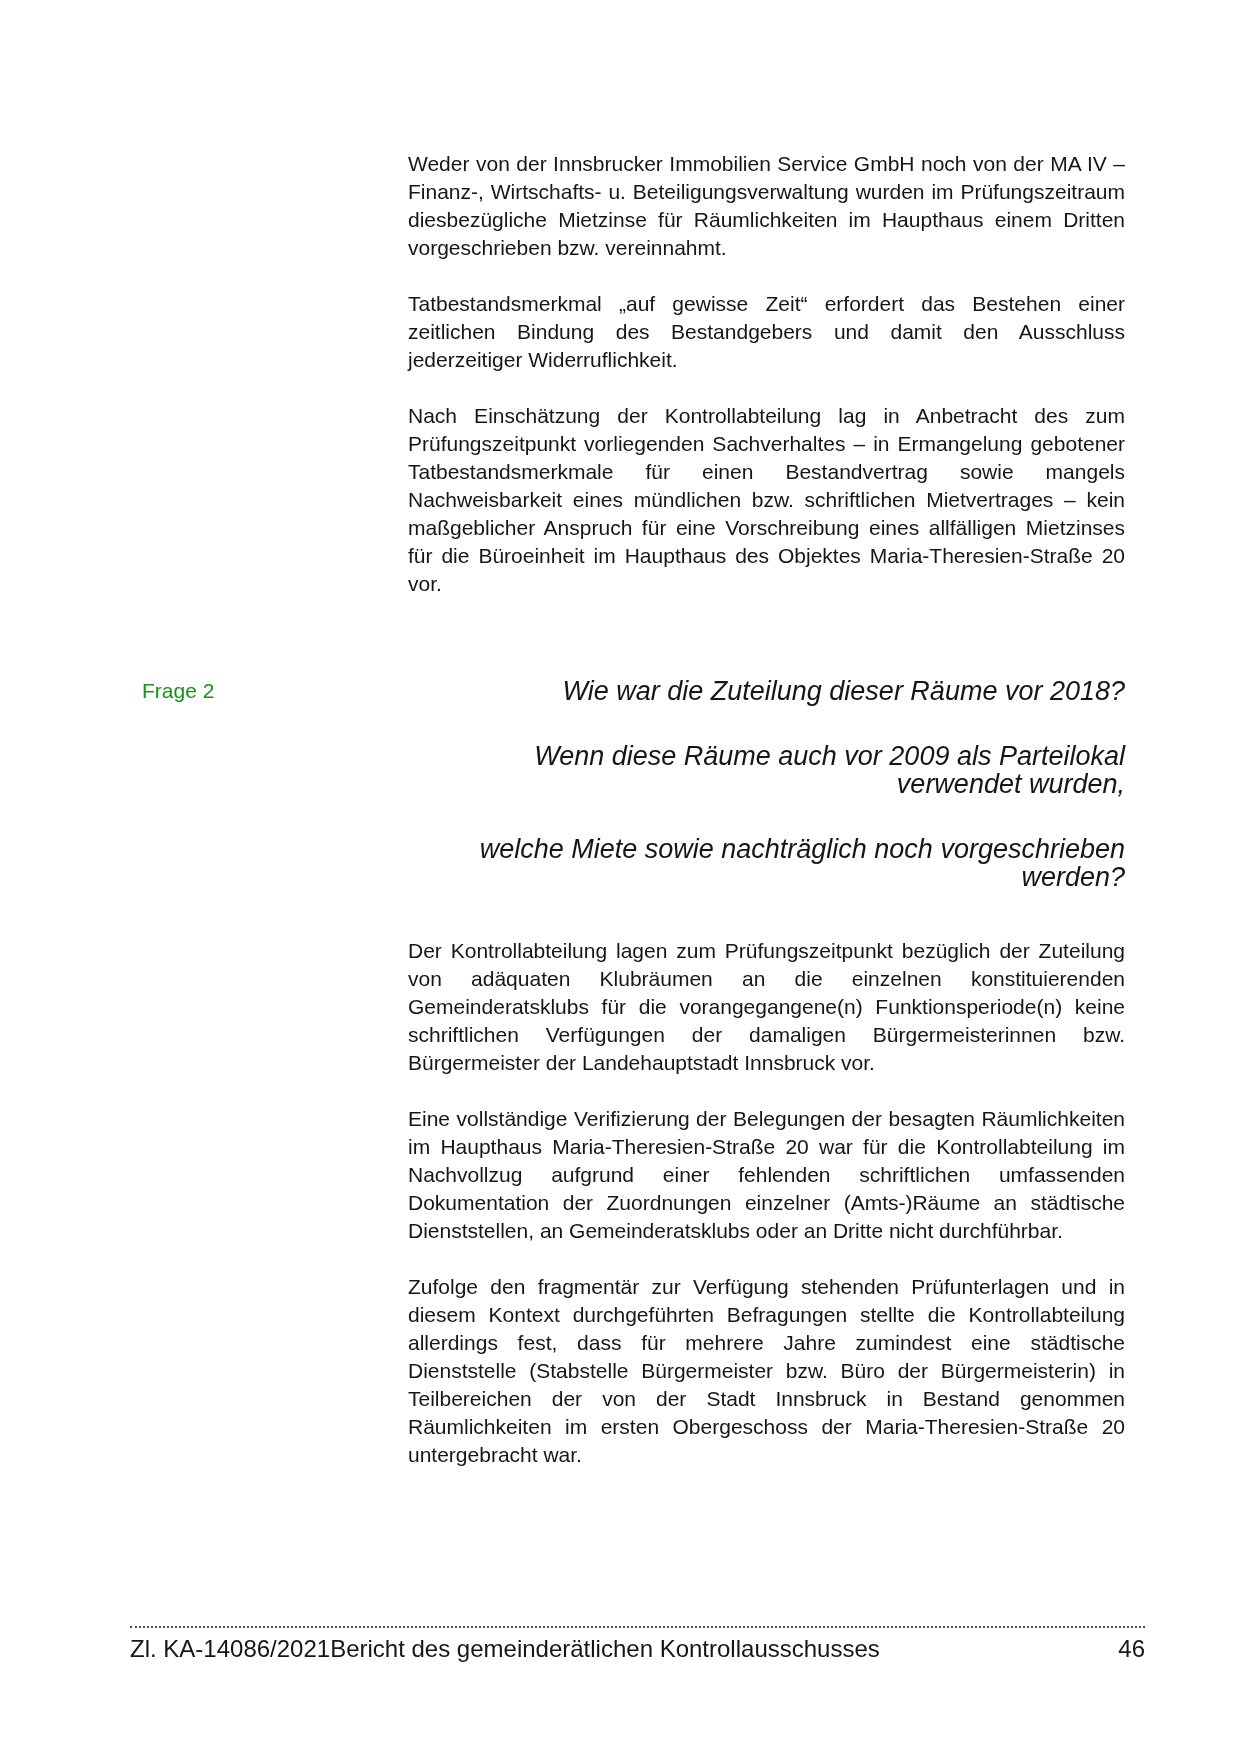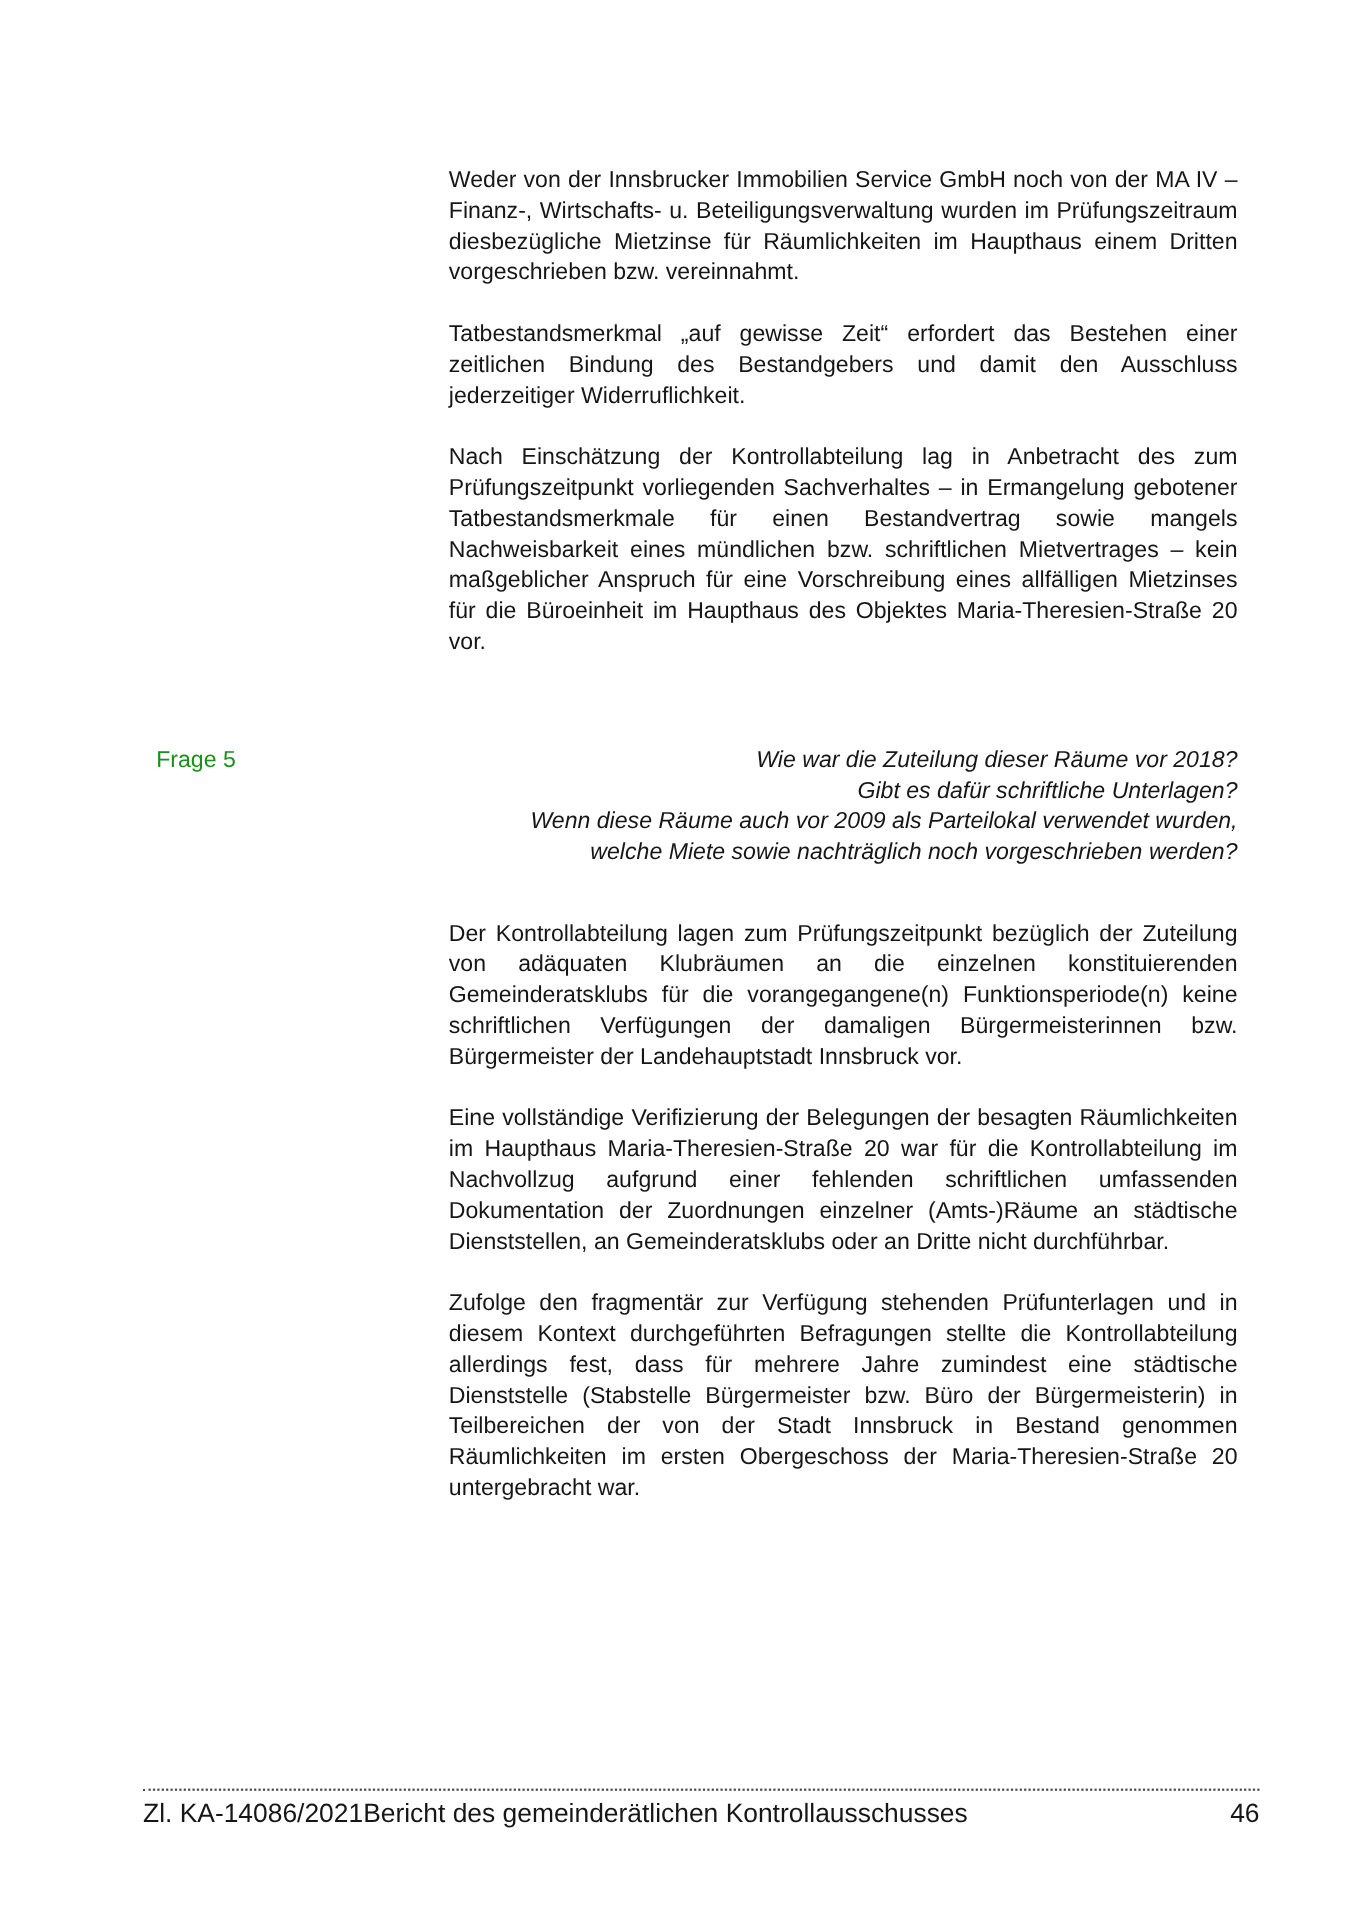--- a/index.html
+++ b/index.html
@@ -45,22 +45,23 @@
     font-size: 21px;
     line-height: 28px;
     font-style: normal;
   }
   .question-block {
     width: 100%;
     text-align: right;
     font-style: italic;
   }
   .question-block .qline {
-    font-size: 21px;
+    font-size: 27px;
     line-height: 28px;
+    margin-top: 37px;
   }
   
   .footer {
     position: absolute;
     left: 130px;
     right: 96px;
     top: 1626px;
   }
   .footer-rule {
     border-top: 2px dotted #4a4a4a;
@@ -85,24 +86,23 @@
   <main class="body-col">
 
     <p>Weder von der Innsbrucker Immobilien Service GmbH noch von der MA IV – Finanz-, Wirtschafts- u. Beteiligungsverwaltung wurden im Prüfungszeitraum diesbezügliche Mietzinse für Räumlichkeiten im Haupthaus einem Dritten vorgeschrieben bzw. vereinnahmt.</p>
 
     <p>Tatbestandsmerkmal „auf gewisse Zeit“ erfordert das Bestehen einer zeitlichen Bindung des Bestandgebers und damit den Ausschluss jederzeitiger Widerruflichkeit.</p>
 
 
     <p>Nach Einschätzung der Kontrollabteilung lag in Anbetracht des zum Prüfungszeitpunkt vorliegenden Sachverhaltes – in Ermangelung gebotener Tatbestandsmerkmale für einen Bestandvertrag sowie mangels Nachweisbarkeit eines mündlichen bzw. schriftlichen Mietvertrages – kein maßgeblicher Anspruch für eine Vorschreibung eines allfälligen Mietzinses für die Büroeinheit im Haupthaus des Objektes Maria-Theresien-Straße 20 vor.</p>
 
     <section class="frage-row">
-      <span class="frage-label" style="color:#179117;">Frage 5</span>
+      <span class="frage-label" style="color:#179117;">Frage 2</span>
       <div class="question-block">
         <div class="qline">Wie war die Zuteilung dieser Räume vor 2018?</div>
-        <div class="qline">Gibt es dafür schriftliche Unterlagen?</div>
         <div class="qline">Wenn diese Räume auch vor 2009 als Parteilokal verwendet wurden,</div>
         <div class="qline">welche Miete sowie nachträglich noch vorgeschrieben werden?</div>
       </div>
     </section>
 
     <p>Der Kontrollabteilung lagen zum Prüfungszeitpunkt bezüglich der Zuteilung von adäquaten Klubräumen an die einzelnen konstituierenden Gemeinderatsklubs für die vorangegangene(n) Funktionsperiode(n) keine schriftlichen Verfügungen der damaligen Bürgermeisterinnen bzw. Bürgermeister der Landehauptstadt Innsbruck vor.</p>
 
     <p>Eine vollständige Verifizierung der Belegungen der besagten Räumlichkeiten im Haupthaus Maria-Theresien-Straße 20 war für die Kontrollabteilung im Nachvollzug aufgrund einer fehlenden schriftlichen umfassenden Dokumentation der Zuordnungen einzelner (Amts-)Räume an städtische Dienststellen, an Gemeinderatsklubs oder an Dritte nicht durchführbar.</p>
 
     <p>Zufolge den fragmentär zur Verfügung stehenden Prüfunterlagen und in diesem Kontext durchgeführten Befragungen stellte die Kontrollabteilung allerdings fest, dass für mehrere Jahre zumindest eine städtische Dienststelle (Stabstelle Bürgermeister bzw. Büro der Bürgermeisterin) in Teilbereichen der von der Stadt Innsbruck in Bestand genommen Räumlichkeiten im ersten Obergeschoss der Maria-Theresien-Straße 20 untergebracht war.</p>

